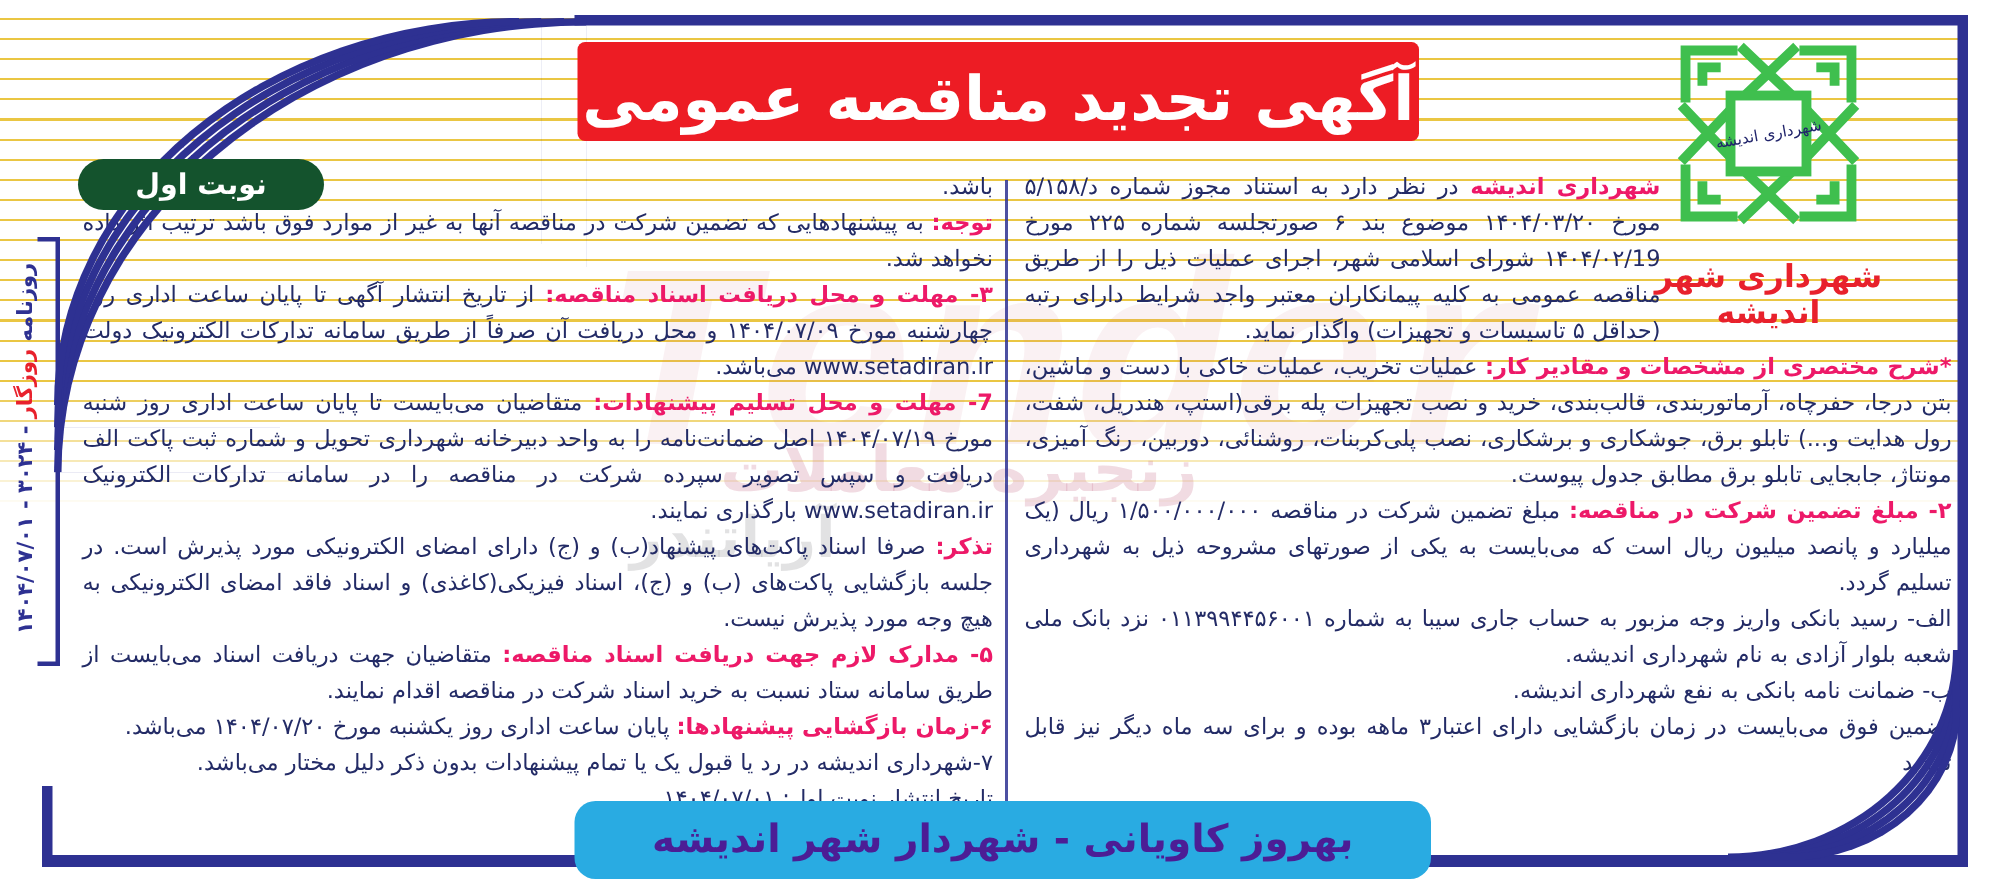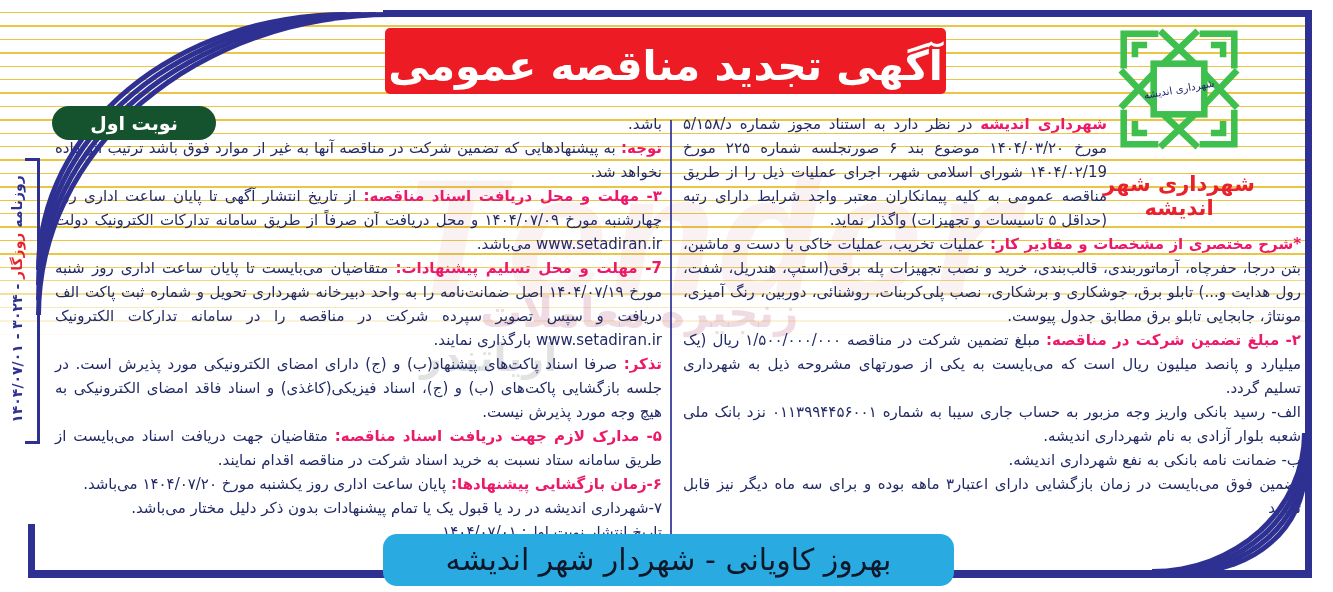--- a/index.html
+++ b/index.html
@@ -47,21 +47,21 @@
     position:absolute;top:112px;font-size:15px;line-height:24px;color:#232b66;
     text-align:justify;direction:rtl;z-index:2;
   }
   .col p{margin:0;}
   .col .lead{color:#ed1968;font-weight:bold;}
   .col-right{left:683px;width:618px;}
   .col-left{left:55px;width:607px;}
   .logo-spacer{float:right;width:194px;height:120px;}
   .footer-banner{
     position:absolute;left:383px;top:534px;width:571px;height:52px;background:#29abe2;border-radius:14px;
-    color:#0f172a;font-weight:normal;font-size:30px;text-align:center;line-height:52px;z-index:6;
+    color:#4c1d95;font-weight:bold;font-size:26px;text-align:center;line-height:52px;z-index:6;
   }
   .wm-latin{
     position:absolute;left:400px;top:110px;font-family:Liberation Mono, monospace;font-style:italic;font-weight:bold;
     font-size:175px;color:rgba(210,120,140,0.10);direction:ltr;z-index:1;white-space:nowrap;margin-top:40px;
   }
   .wm-fa1{position:absolute;left:480px;top:288px;font-size:42px;font-weight:bold;
           color:rgba(205,125,150,0.28);letter-spacing:6px;z-index:1;white-space:nowrap;}
   .wm-fa2{position:absolute;left:420px;top:336px;font-size:38px;font-weight:bold;
           color:rgba(150,150,155,0.28);letter-spacing:10px;z-index:1;white-space:nowrap;}
 </style>

